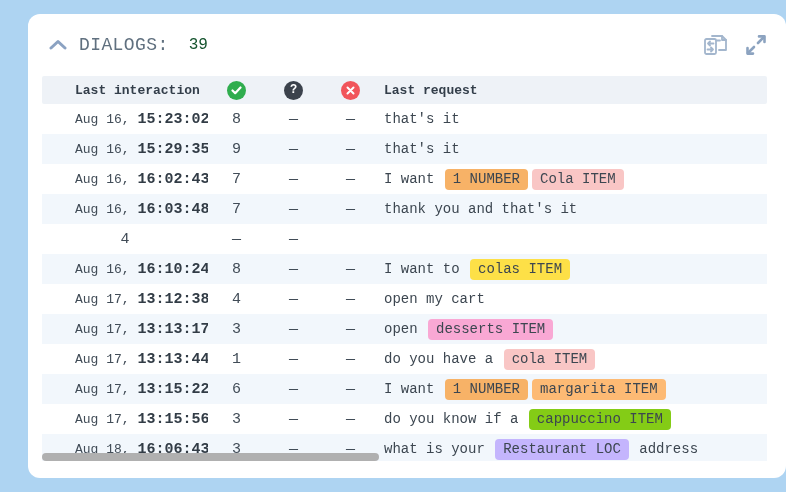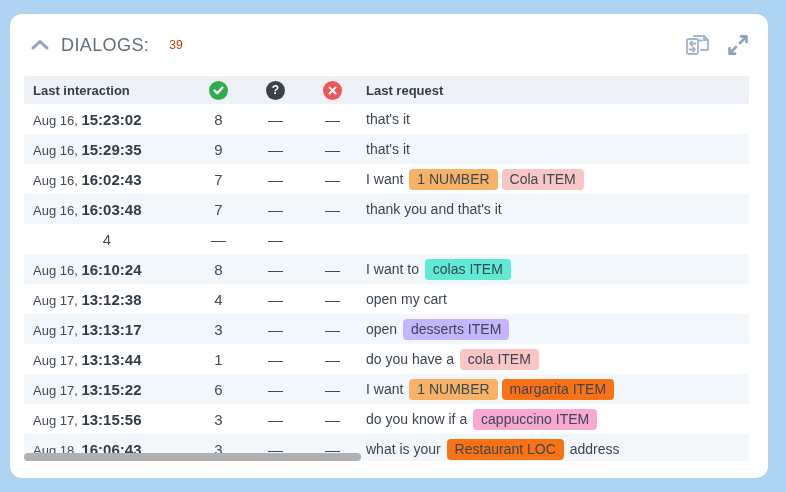--- a/index.html
+++ b/index.html
@@ -4,36 +4,36 @@
 <style>
   html,body{margin:0;padding:0;}
   body{
     width:786px;height:492px;
     background:#aed4f2;
     font-family:"Liberation Sans", sans-serif;
     position:relative;
     overflow:hidden;
   }
   .panel{
-    position:absolute;left:10px;top:14px;width:758px;height:464px;
-    background:#ffffff;border-radius:12px;
+    position:absolute;left:28px;top:14px;width:758px;height:464px;
+    background:#ffffff;border-radius:12px;font-family:Liberation Mono, monospace;
   }
   .panel-header{
     height:62px;display:flex;align-items:center;
     padding-left:21px;padding-right:18px;
   }
   .collapse-btn{
     background:none;border:none;padding:0;margin:0;cursor:pointer;
     width:18px;height:18px;display:flex;align-items:center;justify-content:center;
   }
   .panel-title{
     margin-left:12px;font-size:18px;color:#60707f;letter-spacing:0.4px;
   }
   .panel-count{
-    margin-left:20px;font-size:12px;color:#c2410c;
+    margin-left:20px;font-size:16px;color:#14532d;
   }
   .spacer{flex:1;}
   .icon-btn{
     background:none;border:none;padding:0;margin-left:14px;cursor:pointer;
     display:flex;align-items:center;justify-content:center;
   }
   .table-wrap{
     position:relative;
     margin:0 19px 0 14px;
     height:385px;
@@ -43,21 +43,21 @@
     display:grid;
     grid-template-columns:166px 57px 57px 57px 1fr;
     align-items:center;
     height:30px;
   }
   .thead{
     height:28px;background:#eef2f7;border-radius:2px;
   }
   .tbody .trow:nth-child(even){background:#f2f7fc;}
   .cell{white-space:nowrap;overflow:hidden;}
-  .c-date{padding-left:9px;font-size:13px;color:#414c57;}
+  .c-date{padding-left:9px;font-size:13px;color:#414c57;margin-left:24px;}
   .c-date .time{font-size:15px;font-weight:bold;color:#323c46;}
   .c-num{text-align:center;font-size:15px;color:#414c57;}
   .c-req{padding-left:5px;font-size:14px;color:#3c4650;}
   .th{font-weight:bold;font-size:13px;color:#333e4a;}
   .circle{
     display:inline-flex;align-items:center;justify-content:center;
     width:19px;height:19px;border-radius:50%;
     color:#ffffff;font-size:12px;font-weight:bold;line-height:1;
     vertical-align:middle;
   }
@@ -169,62 +169,62 @@
         <div class="trow">
           <div class="cell c-num">4</div>
           <div class="cell c-num">—</div>
           <div class="cell c-num">—</div>
         </div>
         <div class="trow">
           <div class="cell c-date"><span class="date">Aug 16, </span><span class="time">16:10:24</span></div>
           <div class="cell c-num">8</div>
           <div class="cell c-num">—</div>
           <div class="cell c-num">—</div>
-          <div class="cell c-req">I want to <span class="badge" style="background: #5eead4;">colas ITEM</span></div>
+          <div class="cell c-req">I want to <span class="badge" style="background: #fde047;">colas ITEM</span></div>
         </div>
         <div class="trow">
           <div class="cell c-date"><span class="date">Aug 17, </span><span class="time">13:12:38</span></div>
           <div class="cell c-num">4</div>
           <div class="cell c-num">—</div>
           <div class="cell c-num">—</div>
           <div class="cell c-req">open my cart</div>
         </div>
         <div class="trow">
           <div class="cell c-date"><span class="date">Aug 17, </span><span class="time">13:13:17</span></div>
           <div class="cell c-num">3</div>
           <div class="cell c-num">—</div>
           <div class="cell c-num">—</div>
-          <div class="cell c-req">open <span class="badge" style="background: #c4b5fd;">desserts ITEM</span></div>
+          <div class="cell c-req">open <span class="badge" style="background: #f9a8d4;">desserts ITEM</span></div>
         </div>
         <div class="trow">
           <div class="cell c-date"><span class="date">Aug 17, </span><span class="time">13:13:44</span></div>
           <div class="cell c-num">1</div>
           <div class="cell c-num">—</div>
           <div class="cell c-num">—</div>
           <div class="cell c-req">do you have a <span class="badge" style="background: rgb(249, 198, 197);">cola ITEM</span></div>
         </div>
         <div class="trow">
           <div class="cell c-date"><span class="date">Aug 17, </span><span class="time">13:15:22</span></div>
           <div class="cell c-num">6</div>
           <div class="cell c-num">—</div>
           <div class="cell c-num">—</div>
-          <div class="cell c-req">I want <span class="badge" style="background: rgb(247, 178, 103);">1 NUMBER</span><span class="badge" style="background: #f97316; text-align: center;">margarita ITEM</span></div>
+          <div class="cell c-req">I want <span class="badge" style="background: rgb(247, 178, 103);">1 NUMBER</span><span class="badge" style="background: #fdba74; text-align: center;">margarita ITEM</span></div>
         </div>
         <div class="trow">
           <div class="cell c-date"><span class="date">Aug 17, </span><span class="time">13:15:56</span></div>
           <div class="cell c-num">3</div>
           <div class="cell c-num">—</div>
           <div class="cell c-num">—</div>
-          <div class="cell c-req">do you know if a <span class="badge" style="background: #f9a8d4;">cappuccino ITEM</span></div>
+          <div class="cell c-req">do you know if a <span class="badge" style="background: #84cc16;">cappuccino ITEM</span></div>
         </div>
         <div class="trow">
           <div class="cell c-date"><span class="date">Aug 18, </span><span class="time">16:06:43</span></div>
           <div class="cell c-num">3</div>
           <div class="cell c-num">—</div>
           <div class="cell c-num">—</div>
-          <div class="cell c-req">what is your <span class="badge" style="background: #f97316;">Restaurant LOC</span> address</div>
+          <div class="cell c-req">what is your <span class="badge" style="background: #c4b5fd;">Restaurant LOC</span> address</div>
         </div>
       </div>
 
     <div class="hscroll"></div>
   </div>
 
 </div>
 
 </body></html>

